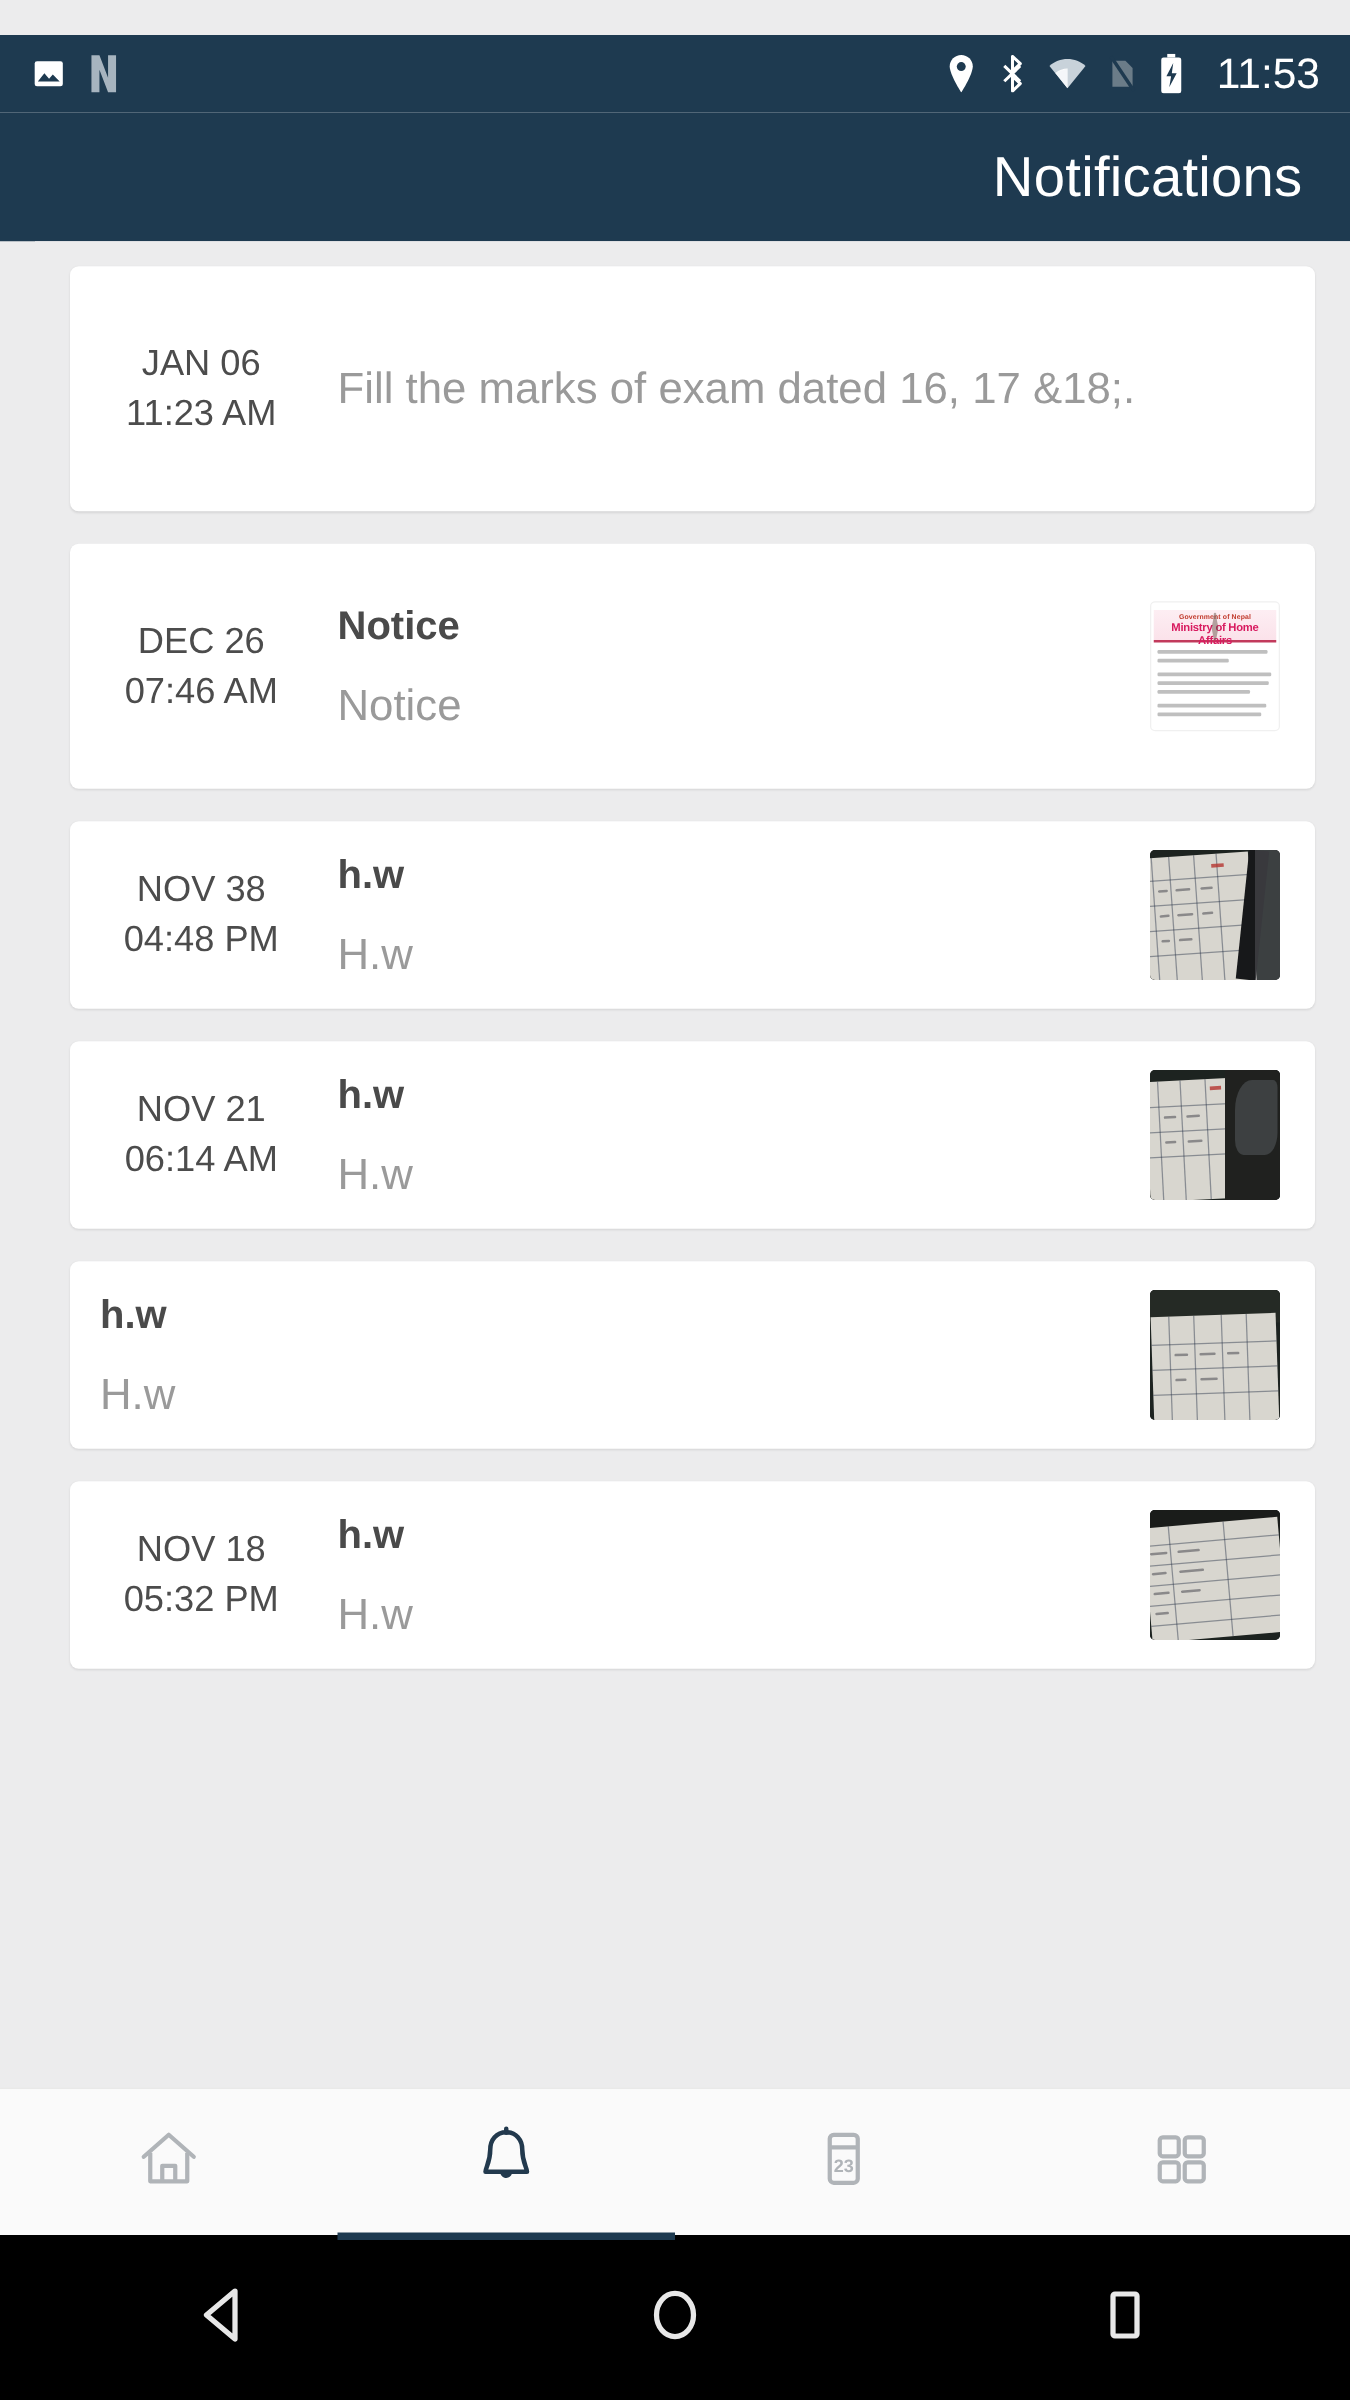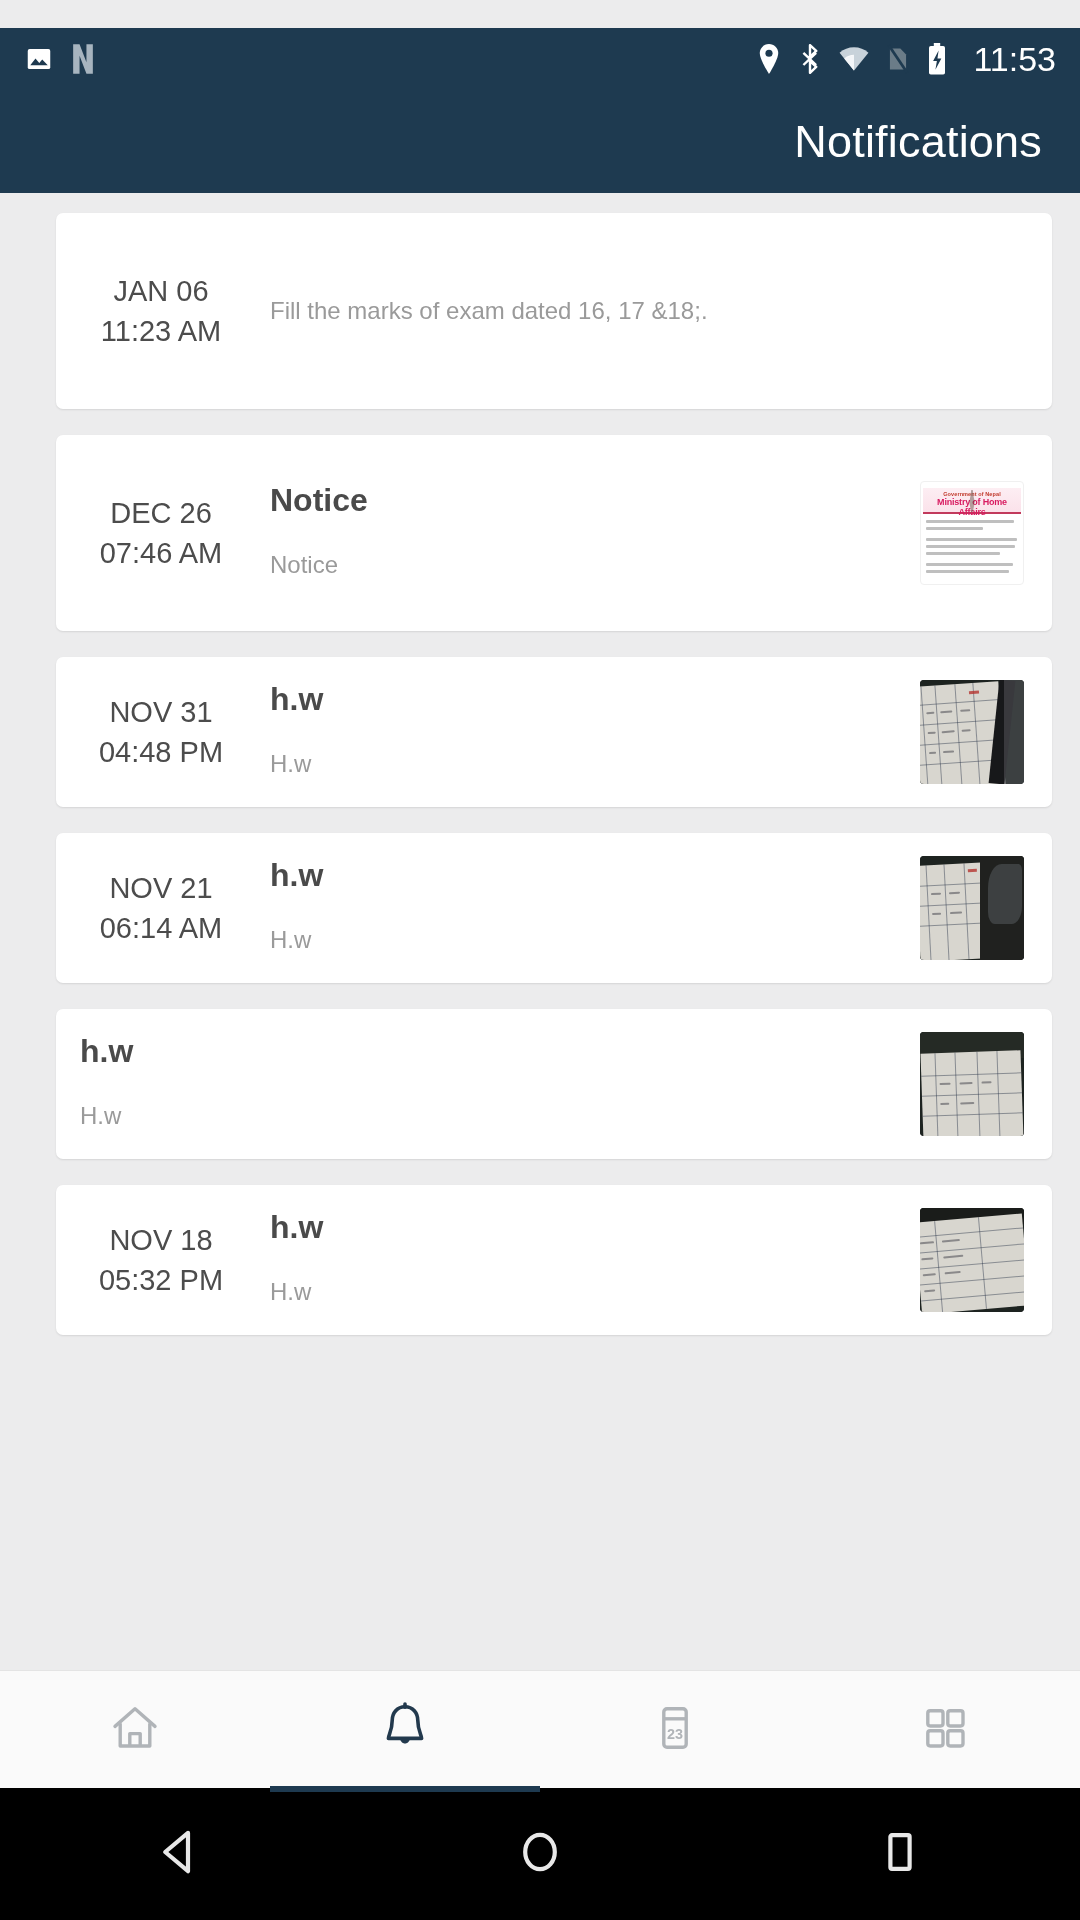--- a/index.html
+++ b/index.html
@@ -95,21 +95,21 @@
     min-width: 0;
   }
   .card-title {
     font-size: 32px;
     font-weight: bold;
     color: #4a4a4a;
     line-height: 1.2;
     margin-bottom: 26px;
   }
   .card-sub {
-    font-size: 24px;
+    font-size: 35px;
     color: #9a9a9a;
     line-height: 40px;
   }
 
   .thumb {
     width: 104px;
     height: 104px;
     flex: none;
     border-radius: 4px;
     overflow: hidden;
@@ -313,21 +313,21 @@
             <span class="s4"></span>
             <span class="s5"></span>
           <span class="s6"></span>
             <span class="s7"></span>
         </div>
       </div>
     </div>
 
     <div class="card">
       <div class="card-date">
-        <div>NOV 31</div>
+        <div>NOV 38</div>
         <div>04:48 PM</div>
       </div>
       <div class="card-body">
         <div class="card-title">h.w</div>
         <div class="card-sub">H.w</div>
       </div>
       <div class="thumb">
         <div class="nb nbA">
           <div class="bg-dark"></div>
           <div class="paper">

